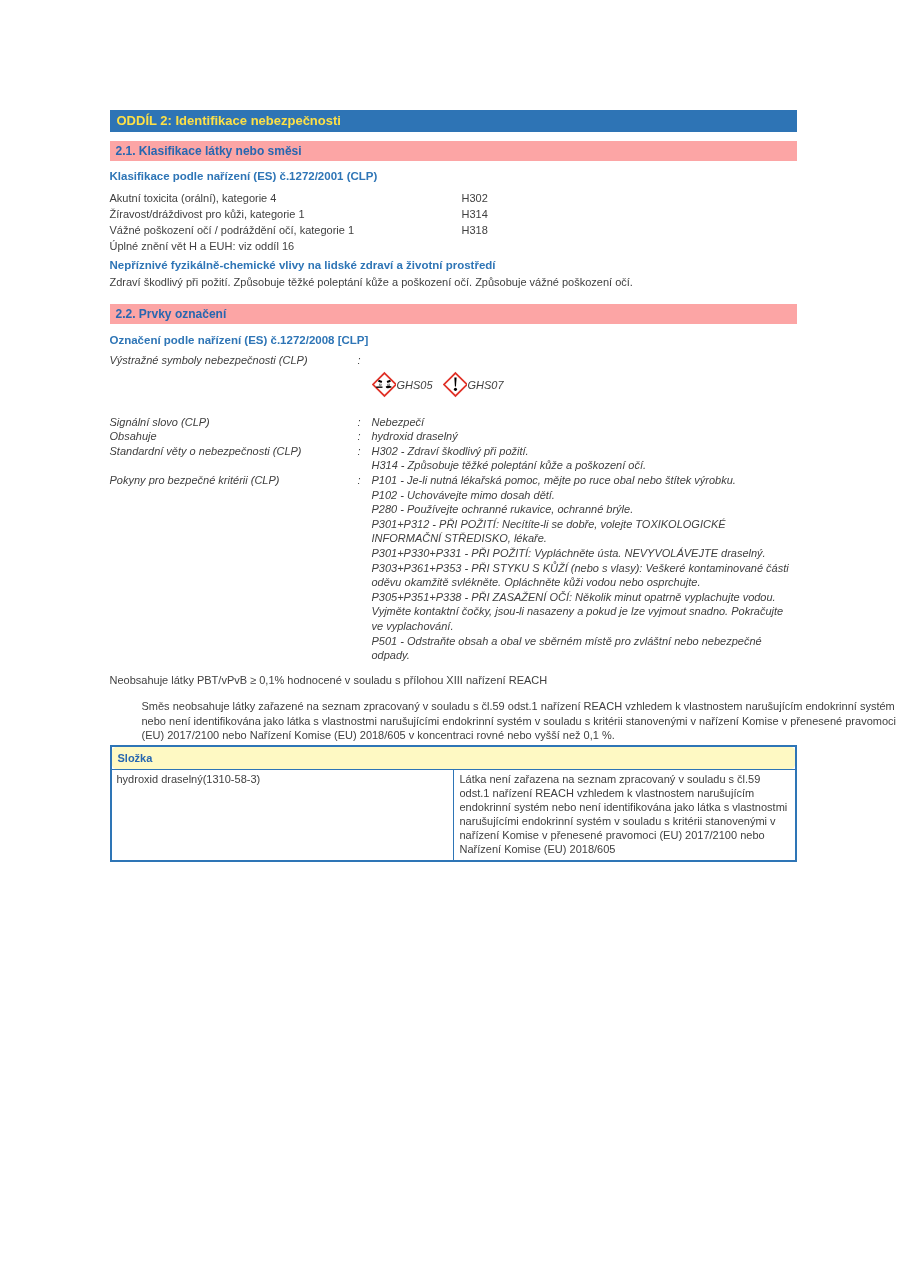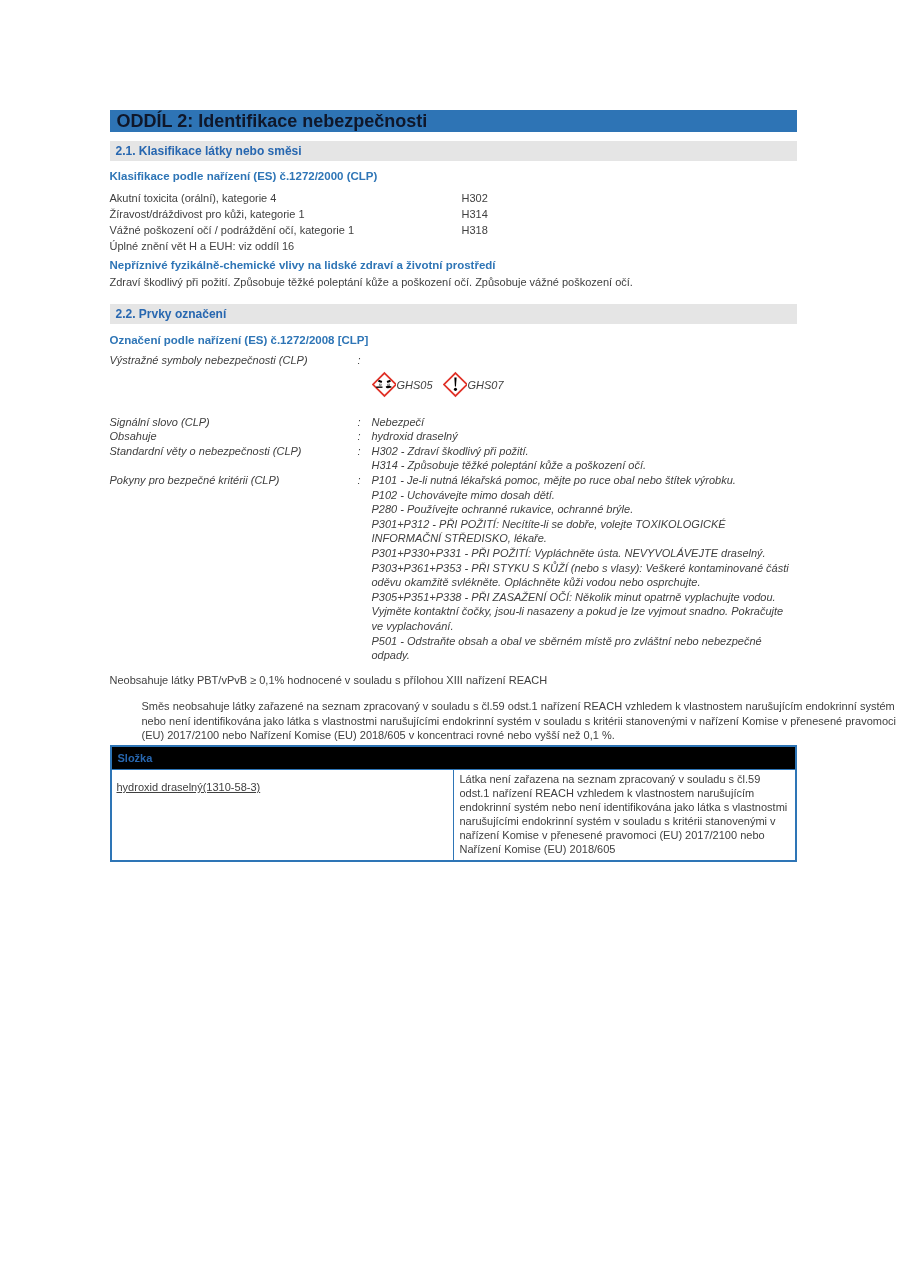--- a/index.html
+++ b/index.html
@@ -15,28 +15,28 @@
   .doc {
     width: 687px;
     margin: 0 auto;
     padding-top: 110px;
     font-size: 11px;
     line-height: 14.6px;
   }
   
   .bar-main {
     background: #2E74B5;
-    color: #0f172a;
-    font-weight: bold;
-    font-size: 18px;
+    color: #fde047;
+    font-weight: bold;
+    font-size: 13px;
     line-height: 14px;
     padding: 4px 6px 4px 7px;
   }
   .bar-sub {
-    background: #e5e5e5;
+    background: #fca5a5;
     color: #2767B0;
     font-weight: bold;
     font-size: 12px;
     line-height: 14px;
     padding: 3px 5px 3px 6px;
     margin-top: 9px;
   }
   .bar-sub.mt14 { margin-top: 14px; }
   .bar-sub.mt7  { margin-top: 7px; }
   .h-blue {
@@ -75,44 +75,45 @@
     margin-top: 2px;
     table-layout: fixed;
   }
   table.cmp td {
     border: 1px solid #2E75B6;
     vertical-align: top;
     font-size: 11px;
   }
   table.cmp { border: 2px solid #2E75B6; }
   td.th {
-    background: #000000;
+    background: #fef9c3;
     color: #2767B0;
     font-weight: bold;
     font-size: 12px;
     line-height: 14px;
     padding: 4px 5px 4px 6px;
-  }
-  td.c1 { width: 261px; padding: 11px 5px; line-height: 13.9px; text-decoration: underline; }
+    border-radius: 8px;
+  }
+  td.c1 { width: 261px; padding: 3px 5px; line-height: 13.9px; }
   td.c2 { padding: 3px 6px; line-height: 13.9px; margin-left: 40px; }
 </style>
 </head>
 <body>
 
 <div class="doc">
 
   <div class="bar-main">
     <span>ODDÍL 2: Identifikace nebezpečnosti</span>
   </div>
 
   <div class="bar-sub">
     <span>2.1. Klasifikace látky nebo směsi</span>
   </div>
 
-  <div class="h-blue">Klasifikace podle nařízení (ES) č.1272/2000 (CLP)</div>
+  <div class="h-blue">Klasifikace podle nařízení (ES) č.1272/2001 (CLP)</div>
 
   <div class="cls-rows">
     <div class="cls-row">
       <span class="cls-label">Akutní toxicita (orální), kategorie 4</span>
       <span class="cls-code">H302</span>
     </div>
     <div class="cls-row">
       <span class="cls-label">Žíravost/dráždivost pro kůži, kategorie 1</span>
       <span class="cls-code">H314</span>
     </div>

